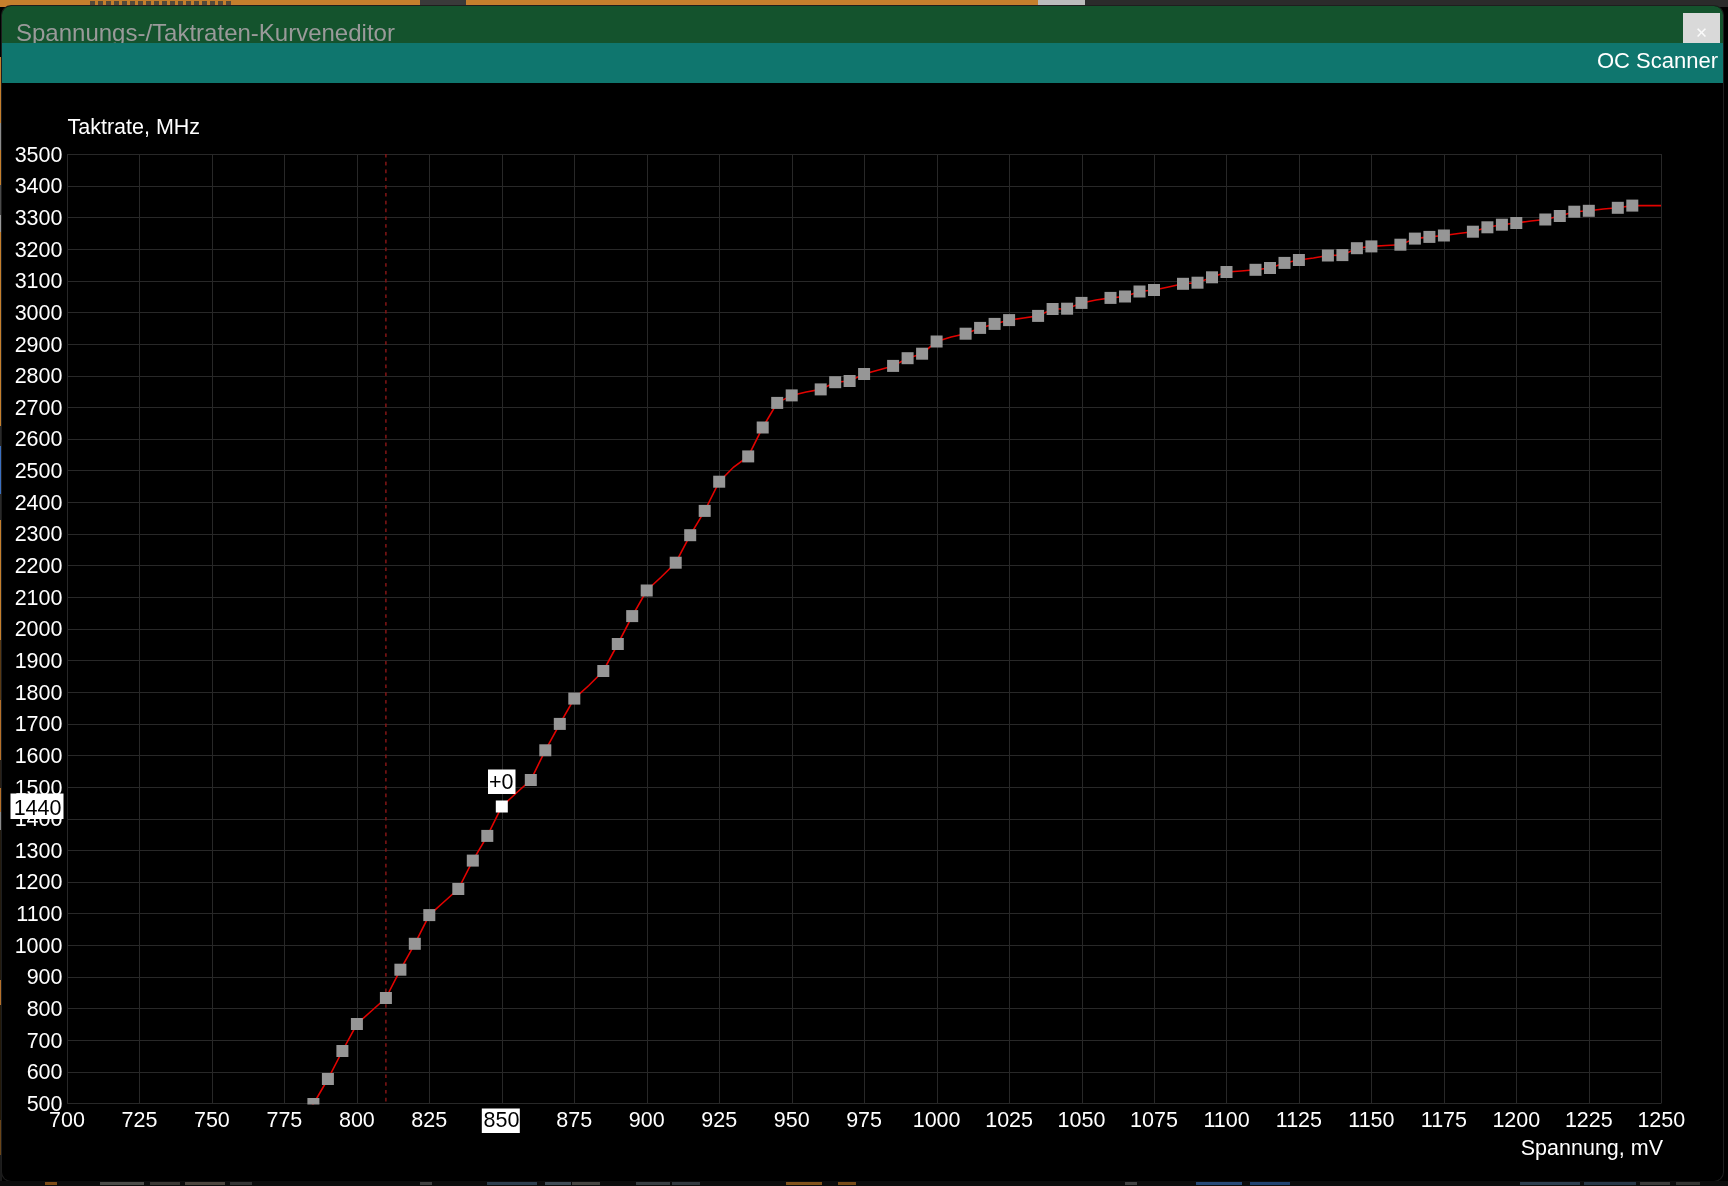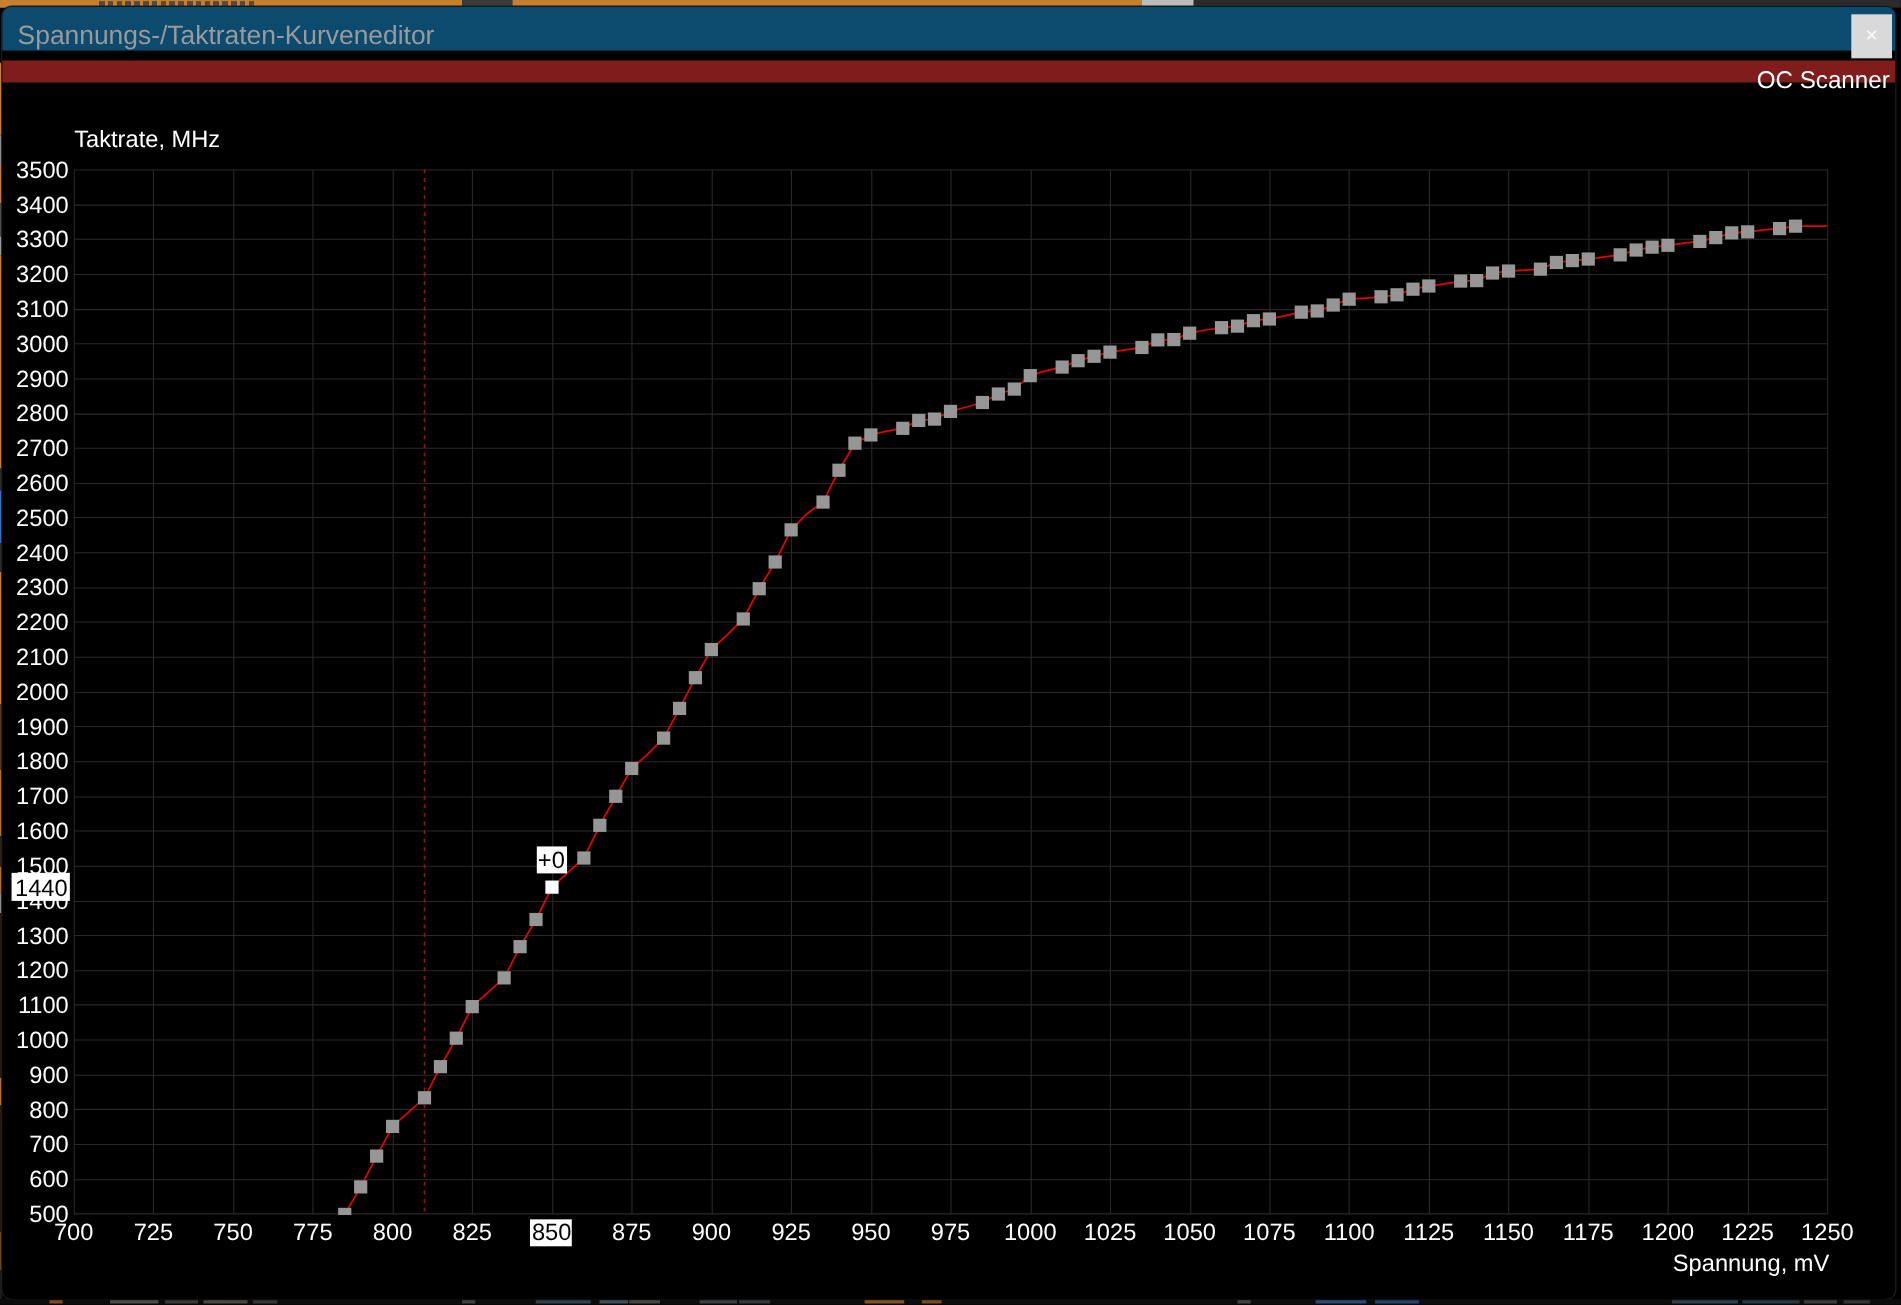--- a/index.html
+++ b/index.html
@@ -28,25 +28,25 @@
 <div style="position:absolute;left:0;top:760px;width:2px;height:28px;background:#2a2118"></div>
 <div style="position:absolute;left:0;top:788px;width:2px;height:24px;background:#b5702a"></div>
 <div style="position:absolute;left:0;top:812px;width:2px;height:18px;background:#8a8a8a"></div>
 <div style="position:absolute;left:0;top:830px;width:2px;height:150px;background:#241c10"></div>
 <div style="position:absolute;left:0;top:980px;width:2px;height:25px;background:#b5702a"></div>
 <div style="position:absolute;left:0;top:1005px;width:2px;height:115px;background:#241a0a"></div>
 <div style="position:absolute;left:0;top:1120px;width:2px;height:35px;background:#6b4518"></div>
 <div style="position:absolute;left:0;top:1155px;width:2px;height:26px;background:#1a1a1a"></div>
 
 <div class="abs" style="left:2px;top:6px;width:1721px;height:1175px;background:#000;border-radius:9px;overflow:hidden;box-shadow:0 0 0 1px #1e1e1e">
-  <div class="abs" style="left:0;top:0;width:100%;height:40px;background:#0c4a6e">
+  <div class="abs" style="left:0;top:0;width:100%;height:40px;background:#14532d">
     <div class="abs" style="left:14px;top:0;height:51px;line-height:53px;font-size:24px;color:#9a9a9a">Spannungs-/Taktraten-Kurveneditor</div>
     <div class="abs" style="right:3px;top:7px;width:37px;height:40px;background:#d9d9d9;color:#fafafa;font-size:15px;text-align:center;line-height:40px">✕</div>
   </div>
-  <div class="abs" style="left:0;top:49px;width:100%;height:20px;background:#7f1d1d">
+  <div class="abs" style="left:0;top:37px;width:100%;height:40px;background:#0f766e">
     <div class="abs" style="right:5px;top:0;height:34px;line-height:35px;font-size:22px;color:#ffffff">OC Scanner</div>
   </div>
 </div>
 
 <svg class="abs" style="left:0;top:0" width="1728" height="1186" viewBox="0 0 1728 1186">
 <defs>
       <clipPath id="pc">
         <rect x="60" y="148" width="1606" height="956.5"></rect>
       </clipPath>
     </defs>

